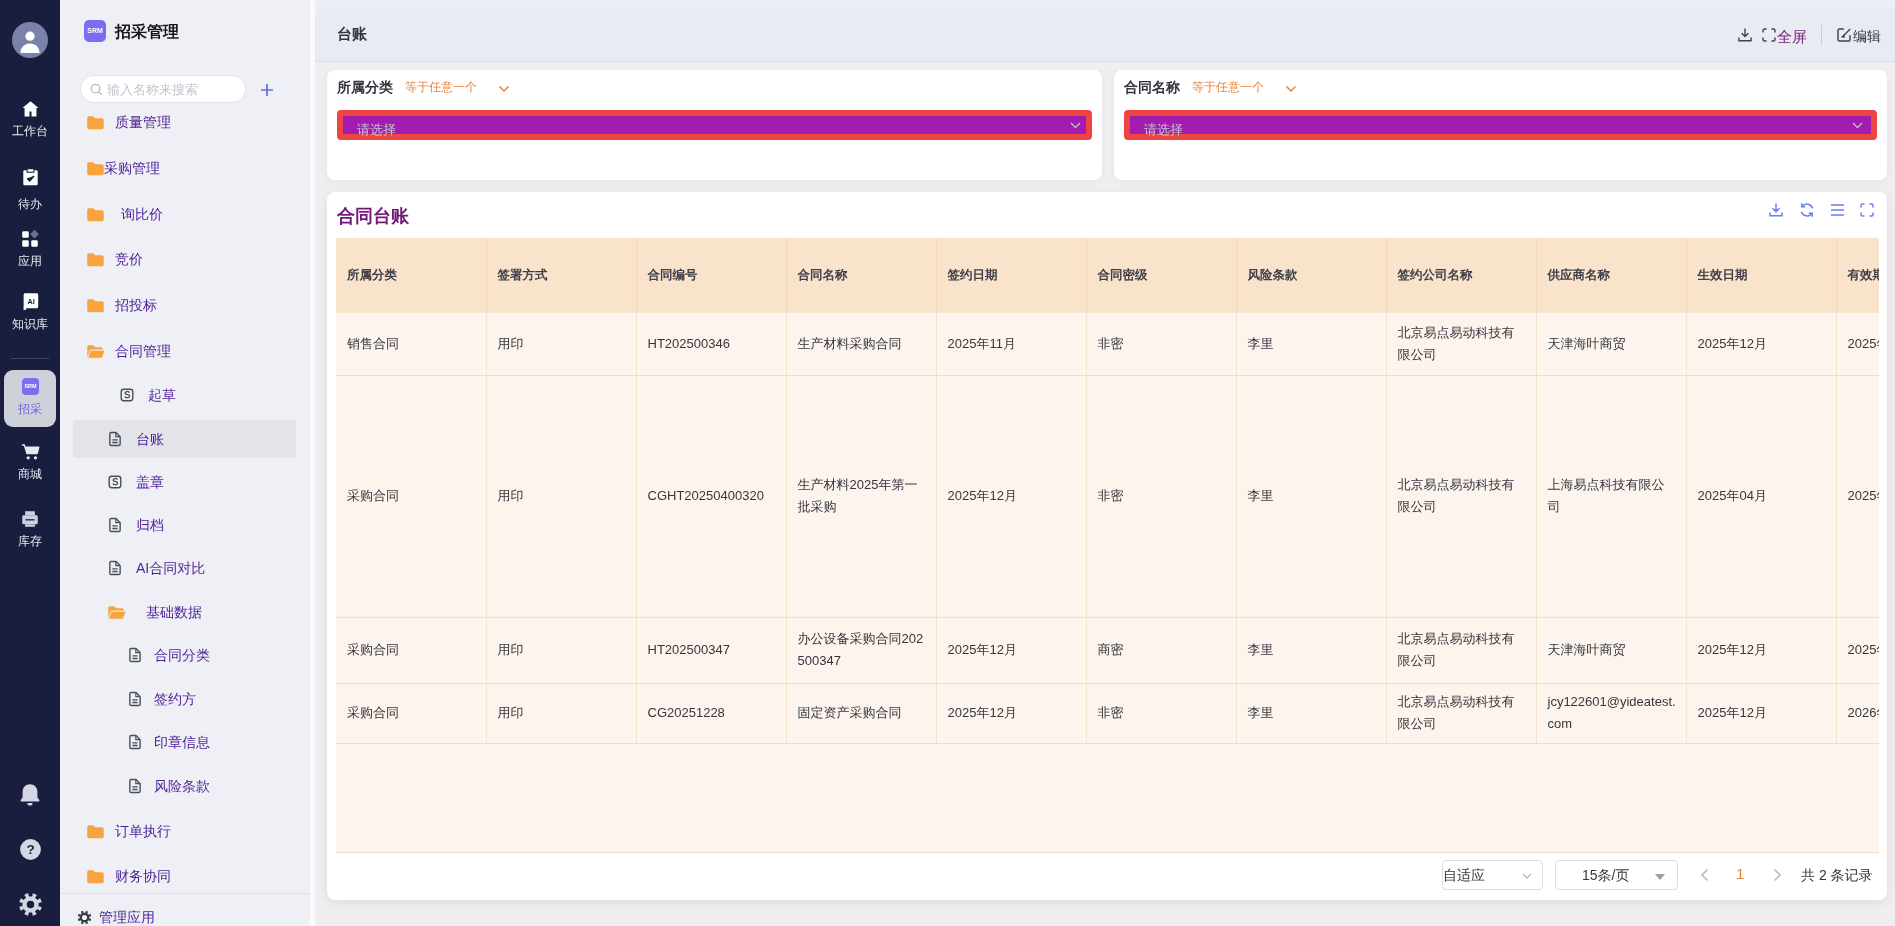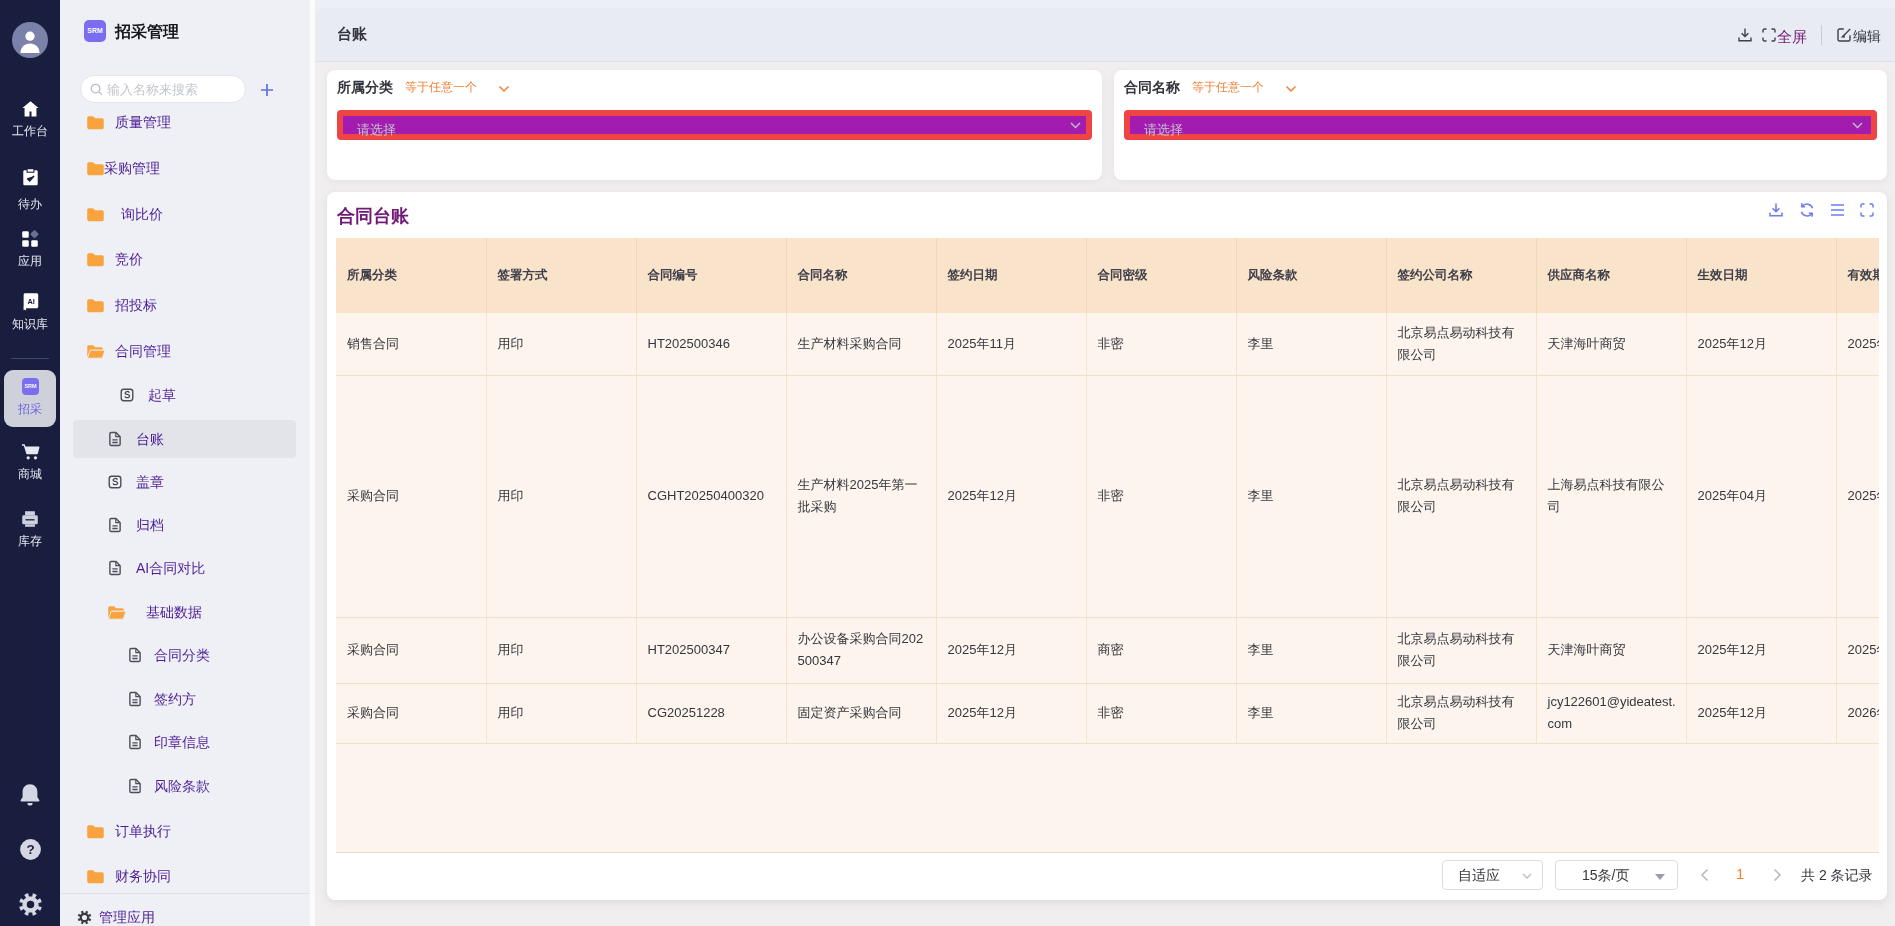--- a/index.html
+++ b/index.html
@@ -350,21 +350,21 @@
                 <td>李里</td>
                 <td>北京易点易动科技有限公司</td>
                 <td style="padding-right:0">jcy122601@yideatest.<br>com</td>
                 <td>2025年12月</td>
                 <td>2026年12月</td>
           </tr>
         </tbody>
           </table>
       </div>
 
-      <div class="pgbox" style="left:1115px;top:668px;width:101px;padding-left:15px">自适应<svg class="abs" style="right:10px;top:12px" width="10" height="6" viewBox="0 0 10 6">
+      <div class="pgbox" style="left:1115px;top:668px;width:101px;">自适应<svg class="abs" style="right:10px;top:12px" width="10" height="6" viewBox="0 0 10 6">
             <path d="M1 1l4 4 4-4" stroke="#b9bbc4" stroke-width="1.3" fill="none"></path>
           </svg></div>
       <div class="pgbox" style="left:1228px;top:668px;width:123px;padding-left:26px">15条/页<span class="abs" style="right:12px;top:13px;width:0;height:0;border-left:5px solid transparent;border-right:5px solid transparent;border-top:6px solid #9b9da8"></span></div>
       <svg class="abs" style="left:1373px;top:676px" width="9" height="14" viewBox="0 0 9 14">
           <path d="M7.5 1.5 2 7l5.5 5.5" stroke="#b9bbc4" stroke-width="1.6" fill="none"></path>
         </svg>
       <div class="abs" style="left:1409px;top:673px;font-size:15px;color:#ee8136">1</div>
       <svg class="abs" style="left:1446px;top:676px" width="9" height="14" viewBox="0 0 9 14">
           <path d="M1.5 1.5 7 7l-5.5 5.5" stroke="#b9bbc4" stroke-width="1.6" fill="none"></path>
         </svg>

